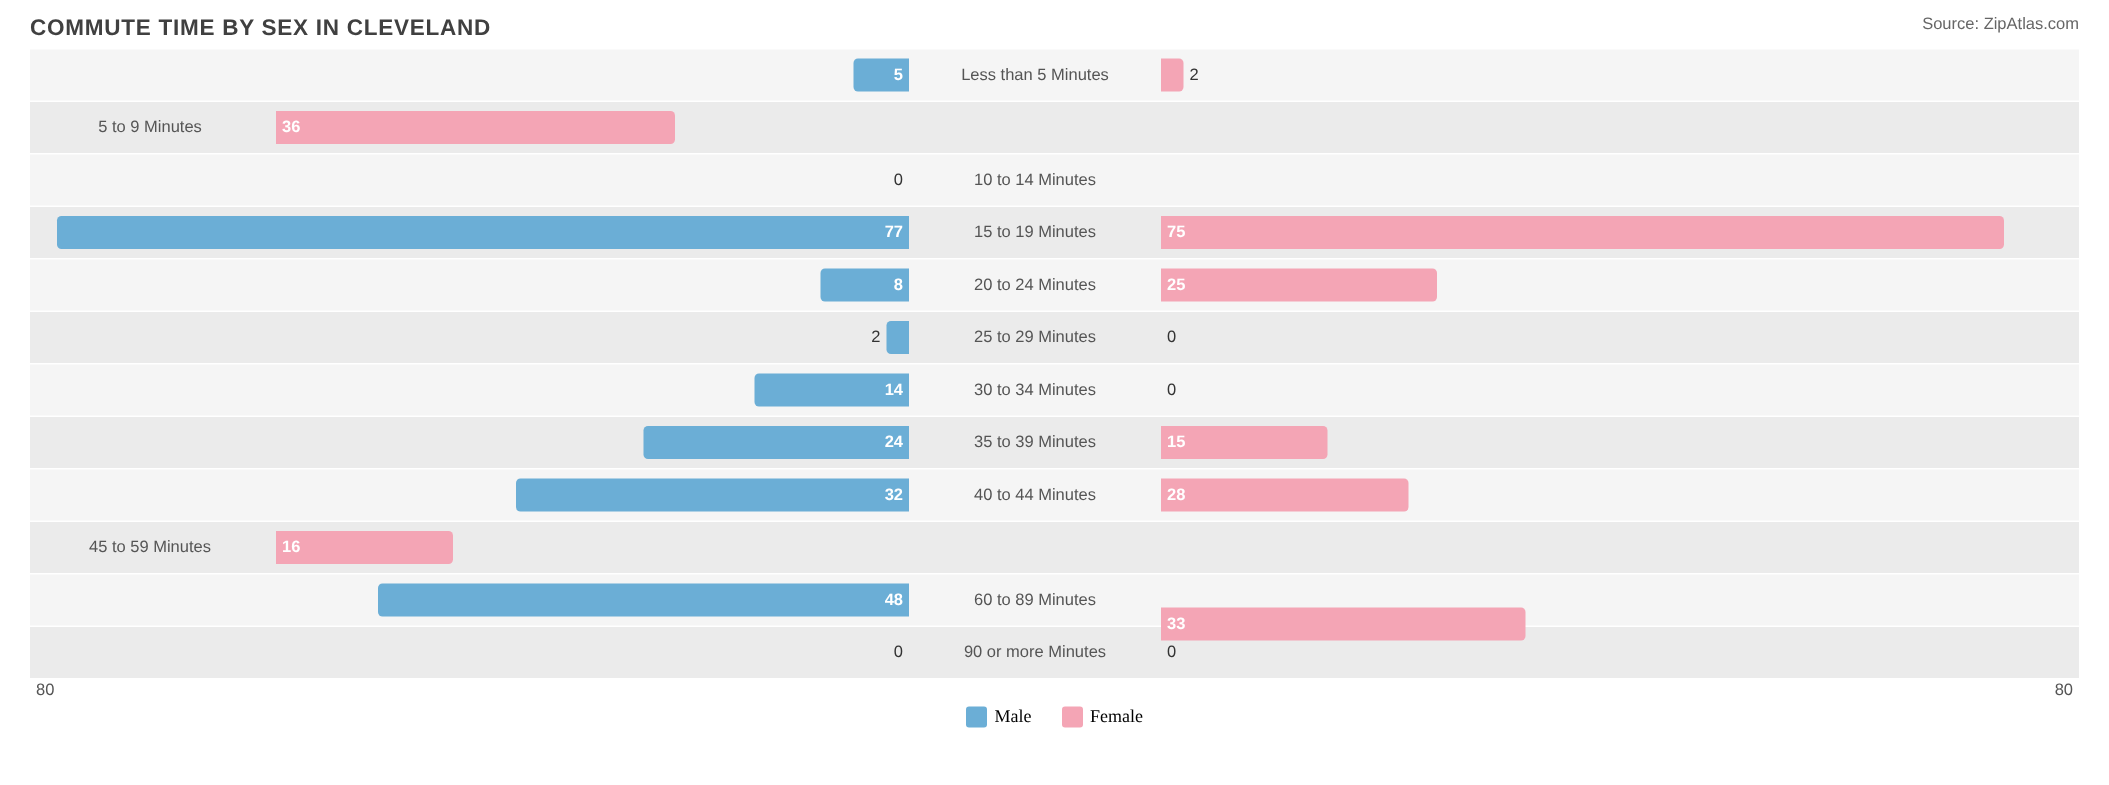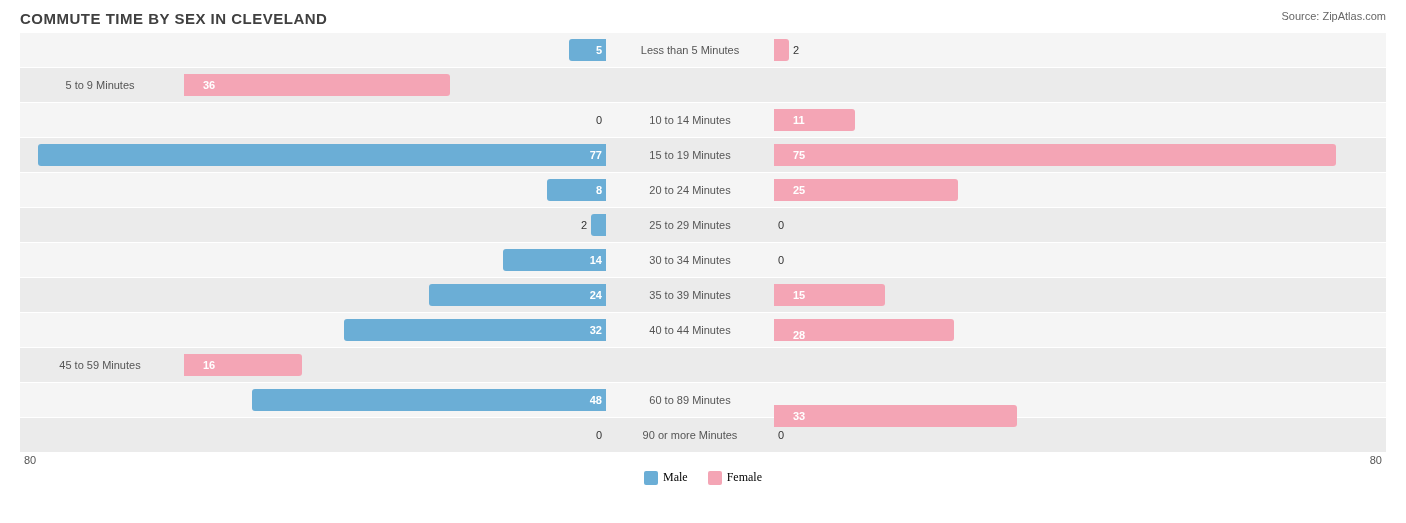--- a/index.html
+++ b/index.html
@@ -95,21 +95,21 @@
     .val-inside-left {
       font-size: 11px;
       color: #fff;
       font-weight: bold;
       padding-right: 4px;
     }
     .val-inside-right {
       font-size: 11px;
       color: #fff;
       font-weight: bold;
-      padding-left: 19px;
+      padding-left: 4px;
     }
     .legend {
       display: flex;
       justify-content: center;
       align-items: center;
       gap: 20px;
       margin-top: 4px;
       font-size: 12px;
     }
     .legend-item {
@@ -159,25 +159,20 @@
           <div class="bar-female" style="width: 266px;">
             <span class="val-inside-right">36</span>
           </div>
         </div>
       </div>
       <div class="row">
         <div class="left-side" style="width: 590px; flex: 0 0 auto;">
           <span style="position: absolute; right: 8px; font-size: 11px; color: rgb(51, 51, 51);">0</span>
         </div>
         <div class="label-center">10 to 14 Minutes</div>
-        <div class="right-side" style="width: 590px; flex: 0 0 auto;">
-          <div class="bar-female" style="width: 81px;">
-            <span class="val-inside-right">11</span>
-          </div>
-        </div>
       </div>
       <div class="row">
         <div class="left-side" style="width: 590px; flex: 0 0 auto;">
           <div class="bar-male" style="width: 568px;">
             <span class="val-inside-left">77</span>
           </div>
         </div>
         <div class="label-center">15 to 19 Minutes</div>
         <div class="right-side" style="width: 590px; flex: 0 0 auto;">
           <div class="bar-female" style="width: 562px;">
@@ -233,21 +228,21 @@
         </div>
       </div>
       <div class="row">
         <div class="left-side" style="width: 590px; flex: 0 0 auto;">
           <div class="bar-male" style="width: 262px;">
             <span class="val-inside-left">32</span>
           </div>
         </div>
         <div class="label-center">40 to 44 Minutes</div>
         <div class="right-side" style="width: 590px; flex: 0 0 auto;">
-          <div class="bar-female" style="width: 180px; align-items: flex-end;">
+          <div class="bar-female" style="width: 165px;">
             <span class="val-inside-right">28</span>
           </div>
         </div>
       </div>
       <div class="row">
         <div class="label-center">45 to 59 Minutes</div>
         <div class="right-side" style="width: 590px; flex: 0 0 auto;">
           <div class="bar-female" style="width: 118px;">
             <span class="val-inside-right">16</span>
           </div>

